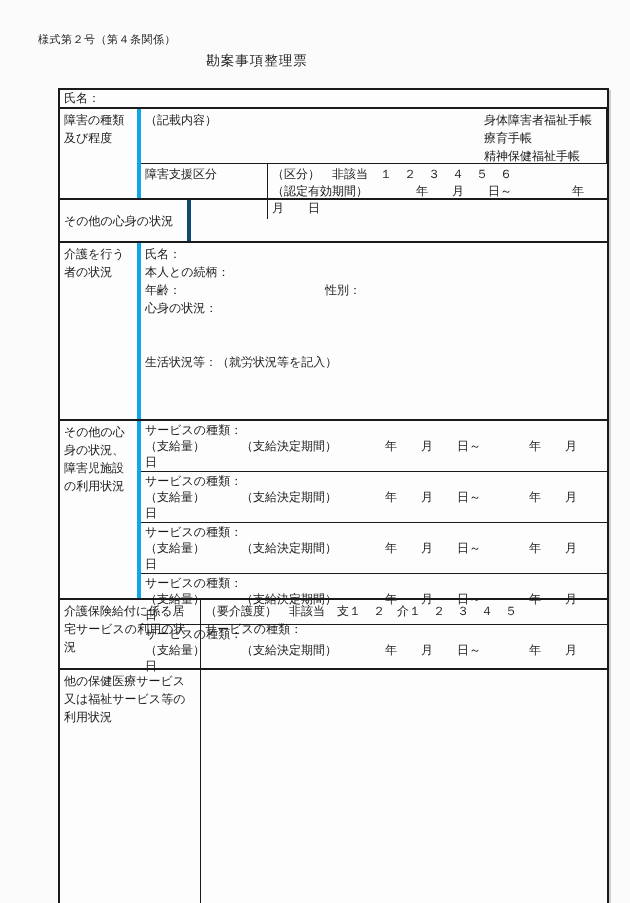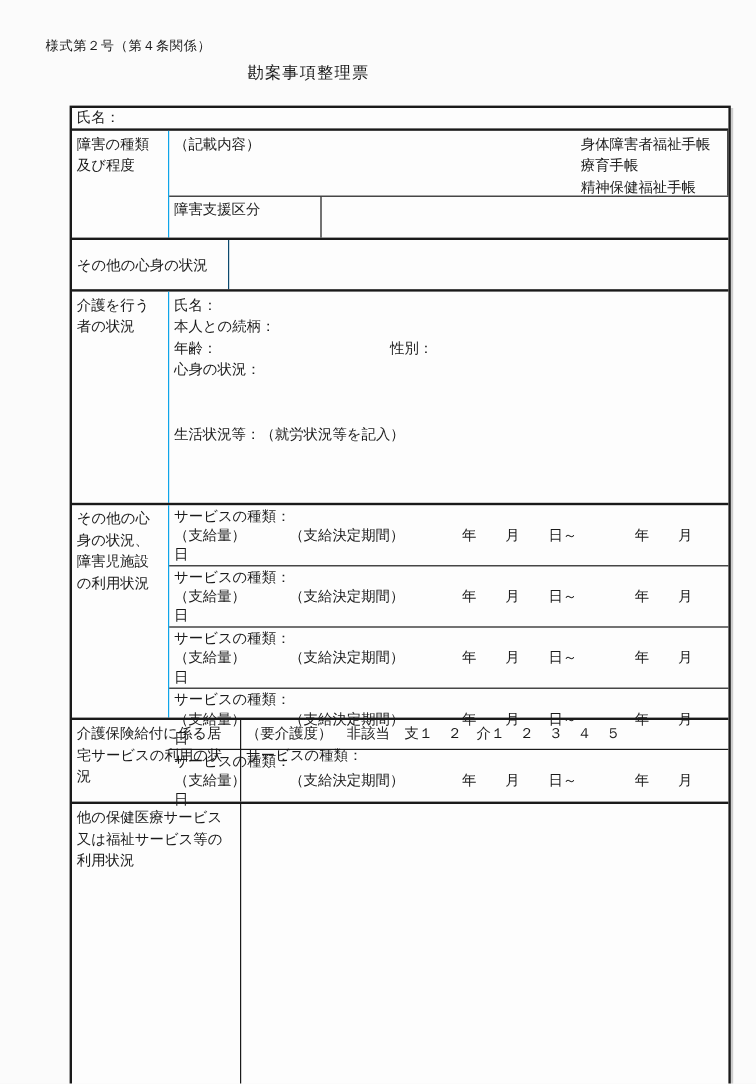--- a/index.html
+++ b/index.html
@@ -29,25 +29,25 @@
     display:flex;flex-direction:column;
     box-shadow:2px 2px 0 rgba(0,0,0,.18);
     background:#fdfdfd;
     font-size:12px;
     margin-left:20px;
   }
   .section{display:flex;box-sizing:border-box;}
   .section + .section{border-top:2px solid #1a1a1a;}
   .cell{box-sizing:border-box;padding:2px 4px;line-height:18px;}
   .label-col{
-    width:81px;flex:0 0 81px;border-right:1px solid #0ea5e9;
+    width:81px;flex:0 0 81px;border-right:4px solid #0ea5e9;
     word-break:break-all;line-break:anywhere;
   }
   .label-col-wide{
-    width:131px;flex:0 0 131px;border-right:1px solid #0c4a6e;
+    width:131px;flex:0 0 131px;border-right:4px solid #0c4a6e;
     word-break:break-all;line-break:anywhere;text-align:right;
   }
   .label-col-xwide{
     width:141px;flex:0 0 141px;border-right:1px solid #1a1a1a;
     word-break:break-all;line-break:anywhere;
   }
   .grow{flex:1 1 auto;min-width:0;}
 
   
   .sec-name{height:17px;}
@@ -107,20 +107,24 @@
         <div class="sub-row sub-row-handbooks">
           <div class="cell grow">（記載内容）</div>
           <div class="cell mid-col">
             <span class="line">身体障害者福祉手帳</span>
             <span class="line">療育手帳</span>
             <span class="line">精神保健福祉手帳</span>
           </div>
         </div>
         <div class="sub-row sub-row-category">
           <div class="cell mid-col">障害支援区分</div>
+          <div class="cell grow">
+            <span class="line">（区分）　非該当　１　２　３　４　５　６</span>
+            <span class="line">（認定有効期間）　　　　年　　月　　日～　　　　　年　　月　　日</span>
+          </div>
         </div>
       </div>
     </div>
 
     <div class="section sec-other">
       <div class="cell label-col-wide">その他の心身の状況</div>
       <div class="cell grow"></div>
     </div>
 
     <div class="section sec-caregiver">

